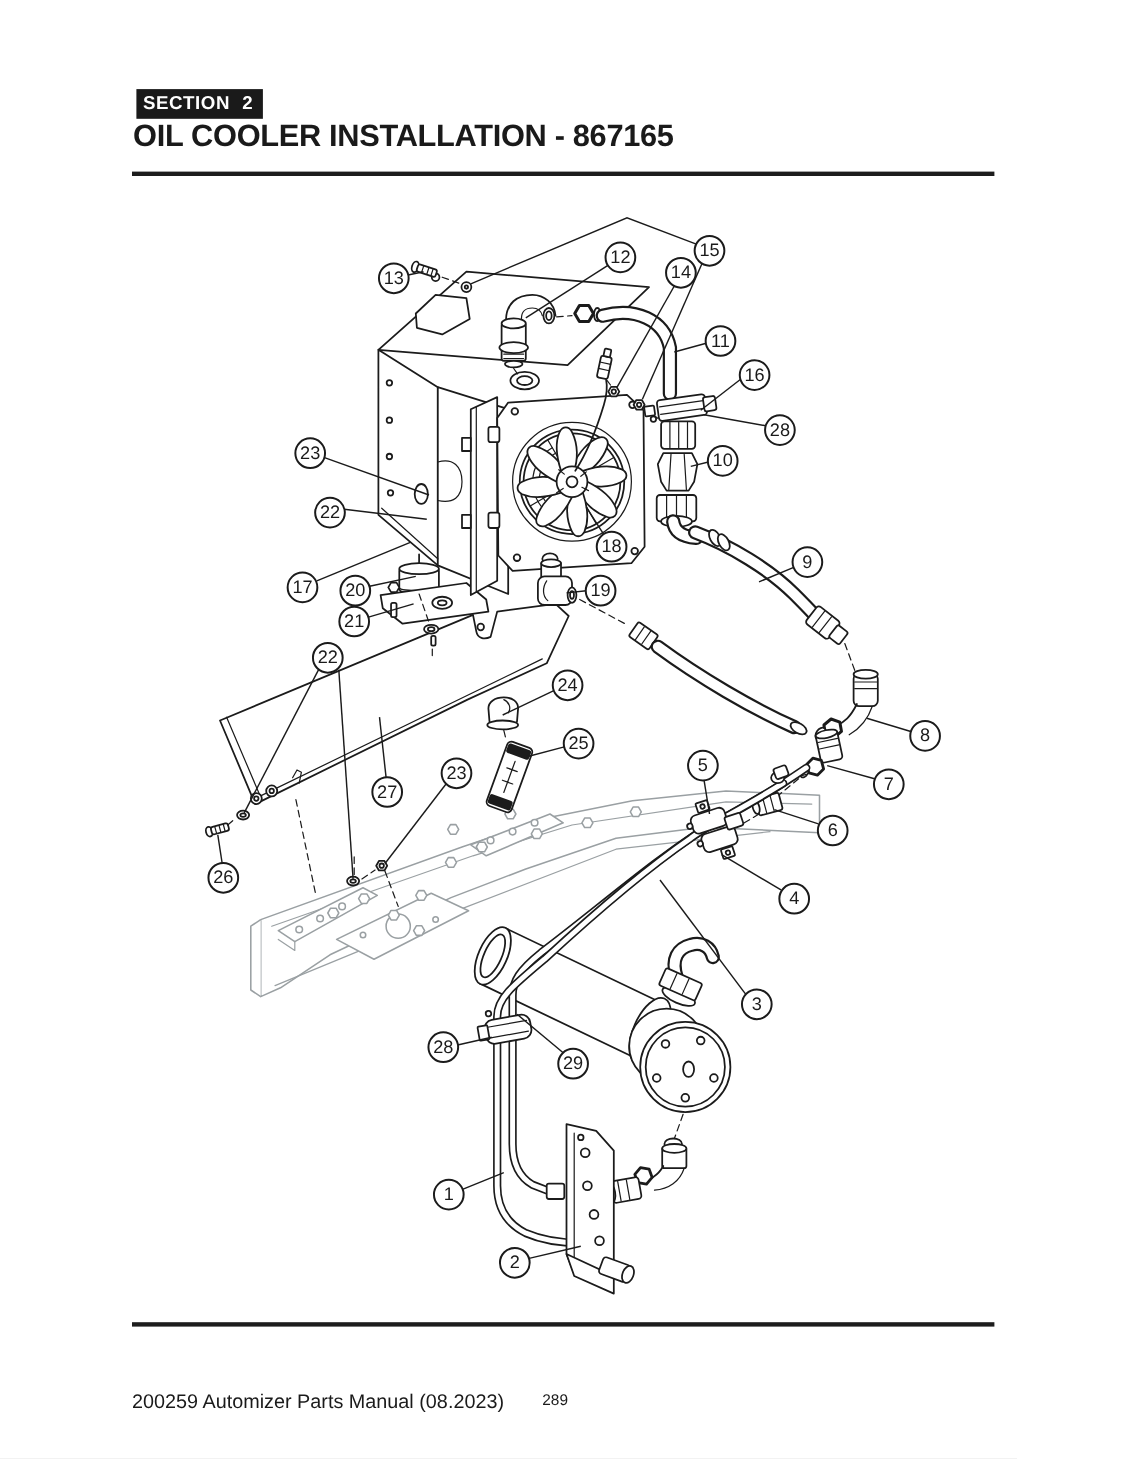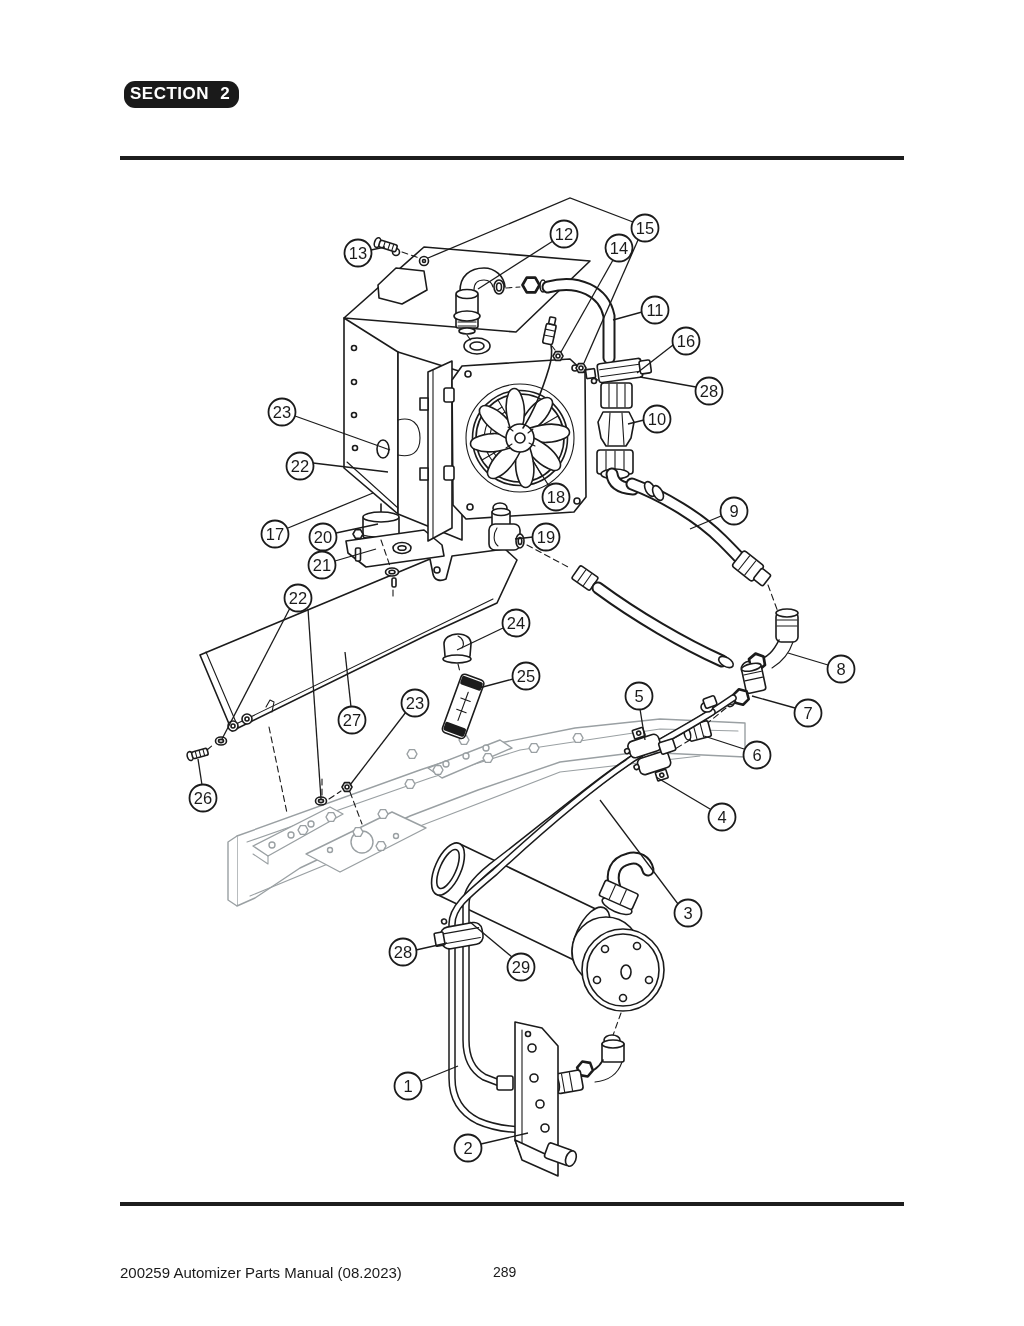--- a/index.html
+++ b/index.html
@@ -1,40 +1,41 @@
 <!DOCTYPE html>
 <html><head>
 <meta charset="utf-8">
 <style>
   html,body{margin:0;padding:0;background:#e8e8e8;}
   .page{position:relative;width:1024px;height:1326px;background:#ffffff;margin:0 auto;
         font-family:"Liberation Sans", sans-serif;color:#1a1a1a;overflow:hidden;}
   .badge{position:absolute;left:124px;top:81px;background:#1a1a1a;color:#fff;
-         font-size:17px;font-weight:bold;padding:3px 9px 4px 6px;letter-spacing:.5px;word-spacing:6px;border-radius:11px;}
+         font-size:17px;font-weight:bold;padding:3px 9px 4px 6px;letter-spacing:.5px;word-spacing:6px;}
   .title{position:absolute;left:121px;top:108px;font-size:28px;font-weight:bold;letter-spacing:-.3px;}
   .rule{position:absolute;left:120px;width:784px;height:4px;background:#1d1d1d;}
   .rule.top{top:156px;} .rule.bottom{top:1202px;}
-  .footer-left{position:absolute;left:120px;top:1264px;font-size:15px;}
+  .footer-left{position:absolute;left:120px;top:1264px;font-size:18px;}
   .footer-page{position:absolute;left:493px;top:1264px;font-size:14px;}
   svg{position:absolute;left:0;top:0;}
   .s{fill:none;stroke:#1b1b1b;stroke-width:1.6;stroke-linecap:round;stroke-linejoin:round;}
   .k{fill:#fff;stroke:#1b1b1b;stroke-width:1.6;stroke-linejoin:round;}
   .t{stroke-width:1.1;}
   .d{stroke-dasharray:6 4;}
   .g{stroke:#9aa0a3;} .gf{fill:#fff;stroke:#9aa0a3;stroke-width:1.4;stroke-linejoin:round;}
   .ho{stroke:#1b1b1b;stroke-width:13;fill:none;stroke-linecap:round;}
   .hi{stroke:#fff;stroke-width:9;fill:none;stroke-linecap:round;}
   .to{stroke:#1b1b1b;stroke-width:7.5;fill:none;stroke-linecap:round;}
   .ti{stroke:#fff;stroke-width:4.5;fill:none;stroke-linecap:round;}
 </style>
 </head>
 <body>
 
 <div class="page">
   <div class="badge">SECTION 2</div>
+  <div class="title">OIL COOLER INSTALLATION - 867165</div>
   <div class="rule top"></div>
   <div class="rule bottom"></div>
   <div class="footer-left">200259 Automizer Parts Manual (08.2023)</div>
   <div class="footer-page">289</div>
 
   <svg id="art" width="1024" height="1326" viewBox="0 0 1024 1326">
     <defs>
       <path id="hex6" d="M5,0 L2.5,4.33 L-2.5,4.33 L-5,0 L-2.5,-4.33 L2.5,-4.33 Z"></path>
     </defs>
 

